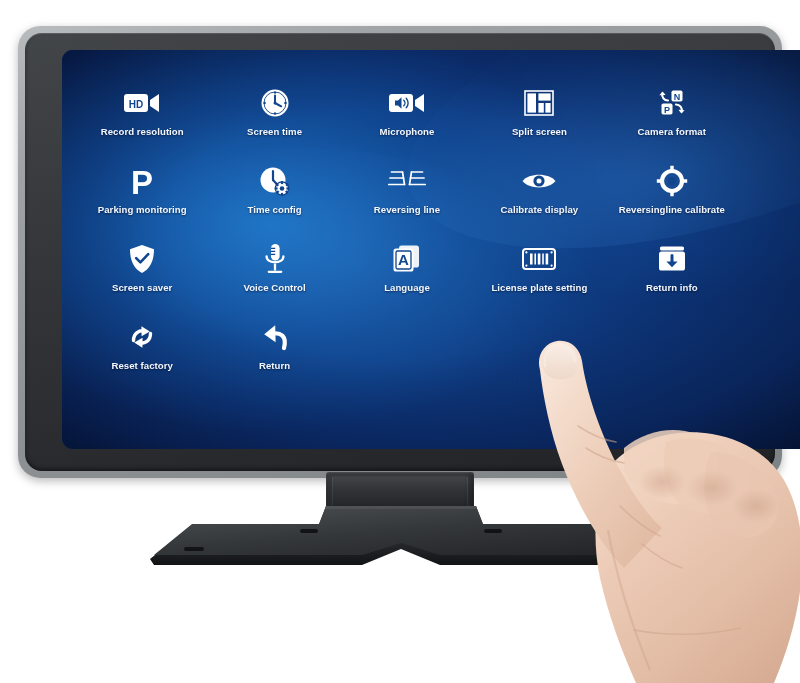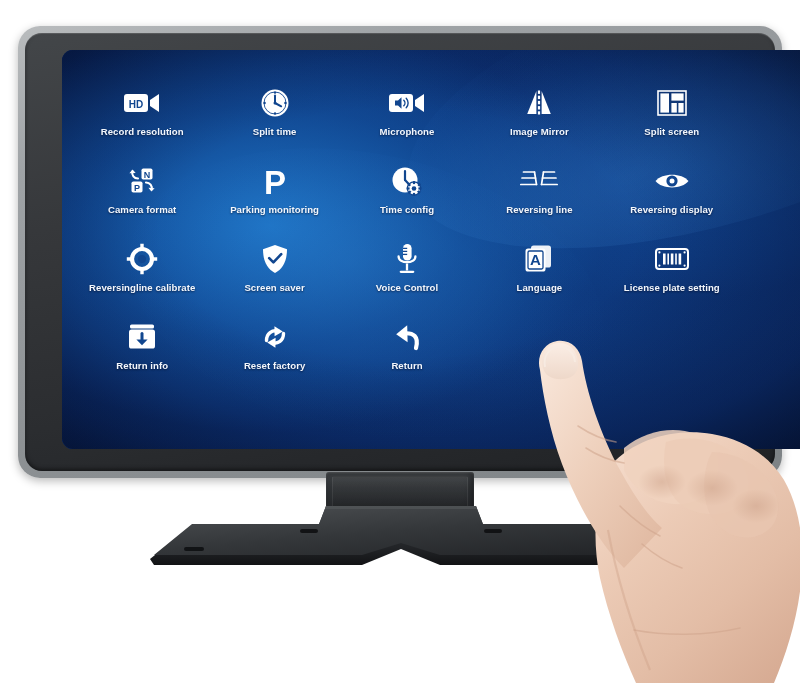--- a/index.html
+++ b/index.html
@@ -221,52 +221,36 @@
             <circle cx="15" cy="15" r="11" fill="none" stroke="#11468f" stroke-width="0.9"></circle>
             <circle cx="15" cy="4.6" r="1.2" fill="#11468f"></circle>
             <circle cx="25.4" cy="15" r="1.2" fill="#11468f"></circle>
             <circle cx="15" cy="25.4" r="1.2" fill="#11468f"></circle>
             <circle cx="4.6" cy="15" r="1.2" fill="#11468f"></circle>
             <path d="M15 15 L15 7.5" stroke="#11468f" stroke-width="2" stroke-linecap="round"></path>
             <path d="M15 15 L21.2 18.3" stroke="#11468f" stroke-width="2" stroke-linecap="round"></path>
             <circle cx="15" cy="15" r="1.5" fill="#11468f"></circle>
           </svg>
         </span>
-        <span class="cap">Split time</span>
+        <span class="cap">Screen time</span>
       </div>
 
       <div class="cell">
         <span class="glyph">
           <svg width="36" height="22" viewBox="0 0 36 22">
             <rect x="0" y="2" width="24" height="18" rx="3" fill="#fff"></rect>
             <path d="M6 8.5 H9 L12.5 5.2 V16.8 L9 13.5 H6 Z" fill="#11468f"></path>
             <path d="M14.8 8.2 a4 4 0 0 1 0 5.6" fill="none" stroke="#11468f" stroke-width="1.4" stroke-linecap="round"></path>
             <path d="M17.2 6.2 a7 7 0 0 1 0 9.6" fill="none" stroke="#11468f" stroke-width="1.4" stroke-linecap="round"></path>
             <path d="M26 8 L35 2 L35 20 L26 14 Z" fill="#fff"></path>
           </svg>
         </span>
         <span class="cap">Microphone</span>
       </div>
 
-      <div class="cell">
-        <span class="glyph">
-          <svg width="32" height="28" viewBox="0 0 32 28">
-            <path d="M13.4 2 L13.4 25 L4.2 25 Z" fill="#fff"></path>
-            <path d="M18.6 2 L18.6 25 L27.8 25 Z" fill="#fff"></path>
-            <g fill="#fff">
-              <rect x="14.9" y="1.5" width="2.2" height="3.4"></rect>
-              <rect x="14.9" y="6.7" width="2.2" height="3.4"></rect>
-              <rect x="14.9" y="11.9" width="2.2" height="3.4"></rect>
-              <rect x="14.9" y="17.1" width="2.2" height="3.4"></rect>
-              <rect x="14.9" y="22.3" width="2.2" height="3.2"></rect>
-            </g>
-          </svg>
-        </span>
-        <span class="cap">Image Mirror</span>
-      </div>
 
       <div class="cell">
         <span class="glyph">
           <svg width="30" height="26" viewBox="0 0 30 26">
             <rect x="1" y="1" width="28" height="24" fill="none" stroke="#fff" stroke-width="1.6"></rect>
             <rect x="3.4" y="3.4" width="8.6" height="19.2" fill="#fff"></rect>
             <rect x="14.4" y="3.4" width="12.2" height="7.2" fill="#fff"></rect>
             <rect x="14.4" y="13" width="5.4" height="9.6" fill="#fff"></rect>
             <rect x="21.4" y="13" width="5.2" height="9.6" fill="#fff"></rect>
           </svg>
@@ -342,21 +326,21 @@
       </div>
 
       <div class="cell">
         <span class="glyph">
           <svg width="36" height="22" viewBox="0 0 36 22">
             <path d="M1.5 11 C8 2.5 28 2.5 34.5 11 C28 19.5 8 19.5 1.5 11 Z" fill="#fff"></path>
             <circle cx="18" cy="11" r="5.6" fill="#11468f"></circle>
             <circle cx="18" cy="11" r="2.5" fill="#fff"></circle>
           </svg>
         </span>
-        <span class="cap">Reversing display</span>
+        <span class="cap">Calibrate display</span>
       </div>
 
       <div class="cell">
         <span class="glyph">
           <svg width="32" height="32" viewBox="0 0 32 32">
             <circle cx="16" cy="16" r="10" fill="none" stroke="#fff" stroke-width="4.2"></circle>
             <circle cx="16" cy="16" r="4" fill="#11468f"></circle>
             <g stroke="#fff" stroke-width="3.4" stroke-linecap="butt">
               <line x1="16" y1="0.8" x2="16" y2="8"></line>
               <line x1="16" y1="24" x2="16" y2="31.2"></line>

